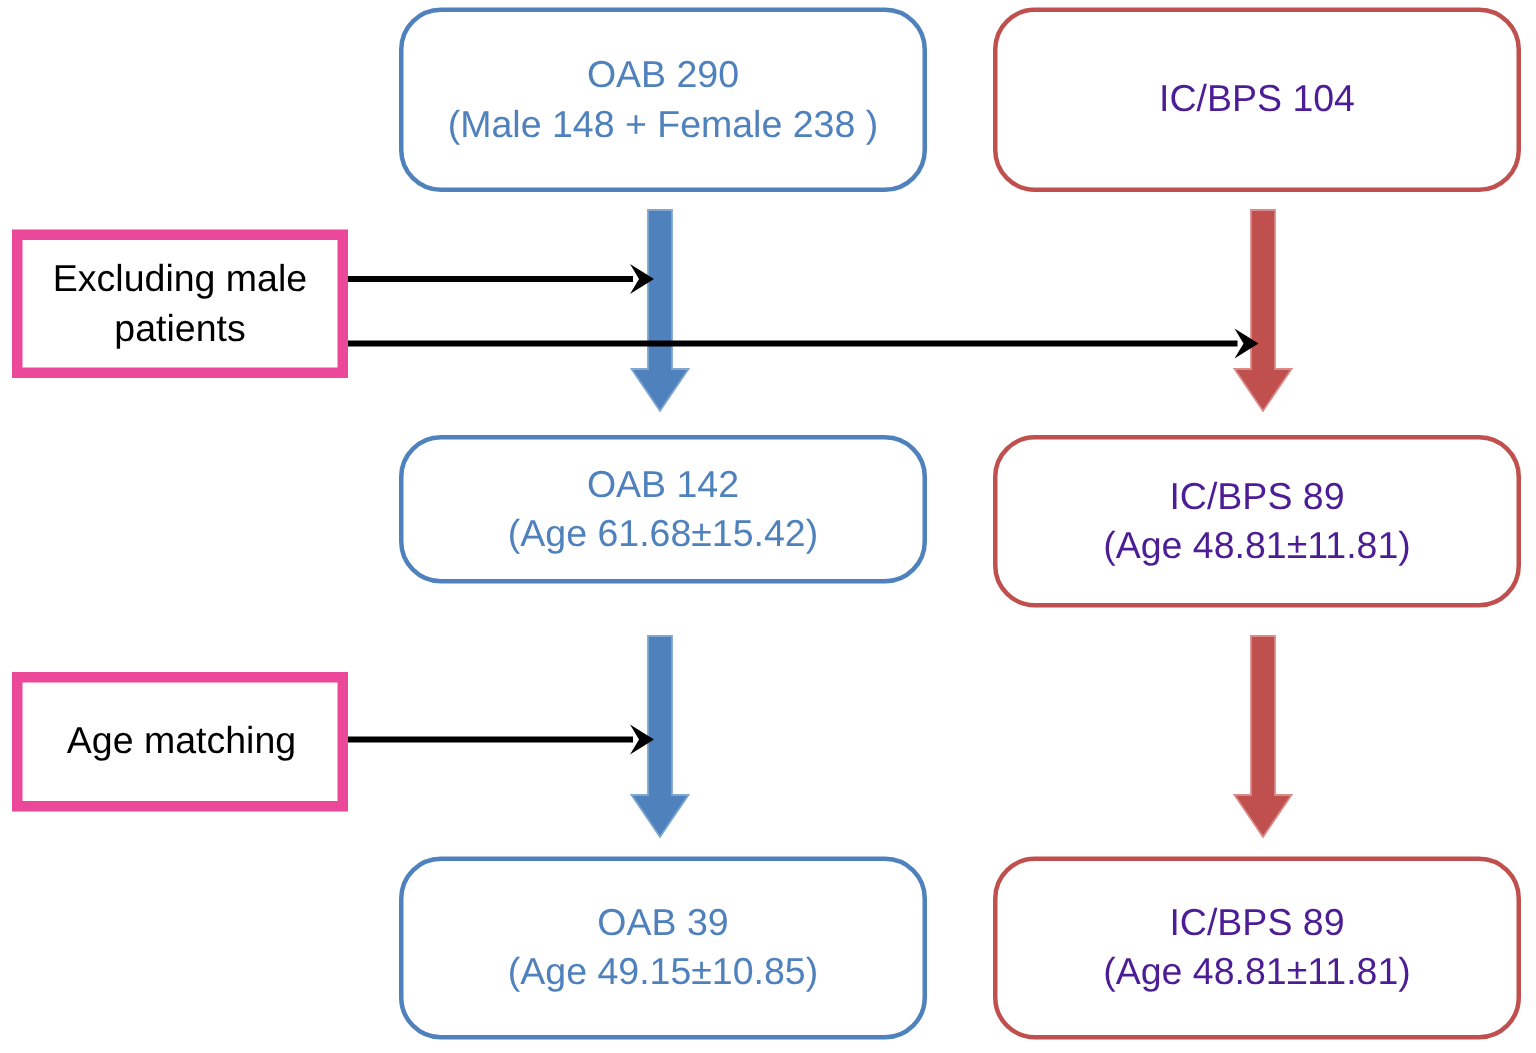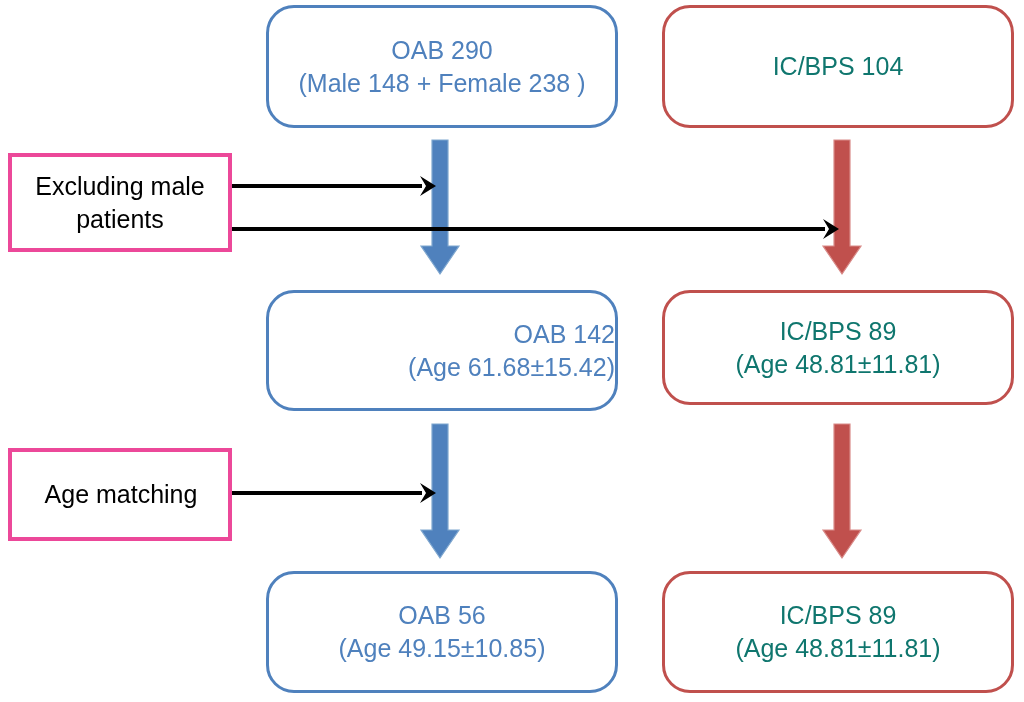--- a/index.html
+++ b/index.html
@@ -35,30 +35,30 @@
     line-height: 1.32;
     font-size: 25px;
     z-index: 5;
   }
   .cohort-box.blue {
     border-color: #4F81BD;
     color: #4F81BD;
   }
   .cohort-box.red {
     border-color: #C0504D;
-    color: #0f766e;
+    color: #4c1d95;
   }
   .cohort-line-1 { display: block; }
   .cohort-line-2 { display: block; }
 
   
   .step-box {
     position: absolute;
     box-sizing: border-box;
-    border: 4px solid #ec4899;
+    border: 7px solid #ec4899;
     background: #ffffff;
     display: flex;
     align-items: center;
     justify-content: center;
     text-align: center;
     color: #000000;
     font-size: 25px;
     line-height: 1.3;
     padding: 0 10px;
     z-index: 6;
@@ -101,21 +101,21 @@
   <svg class="arrow-svg black-arrow" style="left:230px; top:172px;" width="210" height="28" viewBox="0 0 210 28">
     <line x1="2" y1="14" x2="192" y2="14" stroke="#000000" stroke-width="4"></line>
     <path d="M 190 4 L 206 14 L 190 24 L 196 14 Z" fill="#000000"></path>
   </svg>
 
   <svg class="arrow-svg black-arrow" style="left:230px; top:215px;" width="612" height="28" viewBox="0 0 612 28">
     <line x1="2" y1="14" x2="595" y2="14" stroke="#000000" stroke-width="4"></line>
     <path d="M 593 4 L 609 14 L 593 24 L 599 14 Z" fill="#000000"></path>
   </svg>
 
-  <div class="cohort-box blue" style="left:266px; top:290px; width:352px; height:121px;align-items:flex-end;">
+  <div class="cohort-box blue" style="left:266px; top:290px; width:352px; height:99px;">
     <span class="cohort-line-1">OAB 142</span>
     <span class="cohort-line-2">(Age 61.68±15.42)</span>
   </div>
 
   <div class="cohort-box red" style="left:662px; top:290px; width:352px; height:115px;">
     <span class="cohort-line-1">IC/BPS 89</span>
     <span class="cohort-line-2">(Age 48.81±11.81)</span>
   </div>
 
   <div class="step-box" style="left:8px; top:448px; width:224px; height:93px;padding-left:12px;">
@@ -129,21 +129,21 @@
   <svg class="arrow-svg vert-arrow" style="left:822px; top:422px;" width="40" height="140" viewBox="0 0 40 140">
     <path d="M 12 2 L 28 2 L 28 108 L 39 108 L 20 136 L 1 108 L 12 108 Z" fill="#C0504D" stroke="#D98B89" stroke-width="1.2"></path>
   </svg>
 
   <svg class="arrow-svg black-arrow" style="left:230px; top:479px;" width="210" height="28" viewBox="0 0 210 28">
     <line x1="2" y1="14" x2="192" y2="14" stroke="#000000" stroke-width="4"></line>
     <path d="M 190 4 L 206 14 L 190 24 L 196 14 Z" fill="#000000"></path>
   </svg>
 
   <div class="cohort-box blue" style="left:266px; top:571px; width:352px; height:122px;">
-    <span class="cohort-line-1">OAB 56</span>
+    <span class="cohort-line-1">OAB 39</span>
     <span class="cohort-line-2">(Age 49.15±10.85)</span>
   </div>
 
   <div class="cohort-box red" style="left:662px; top:571px; width:352px; height:122px;">
     <span class="cohort-line-1">IC/BPS 89</span>
     <span class="cohort-line-2">(Age 48.81±11.81)</span>
   </div>
 
 </div>
 

